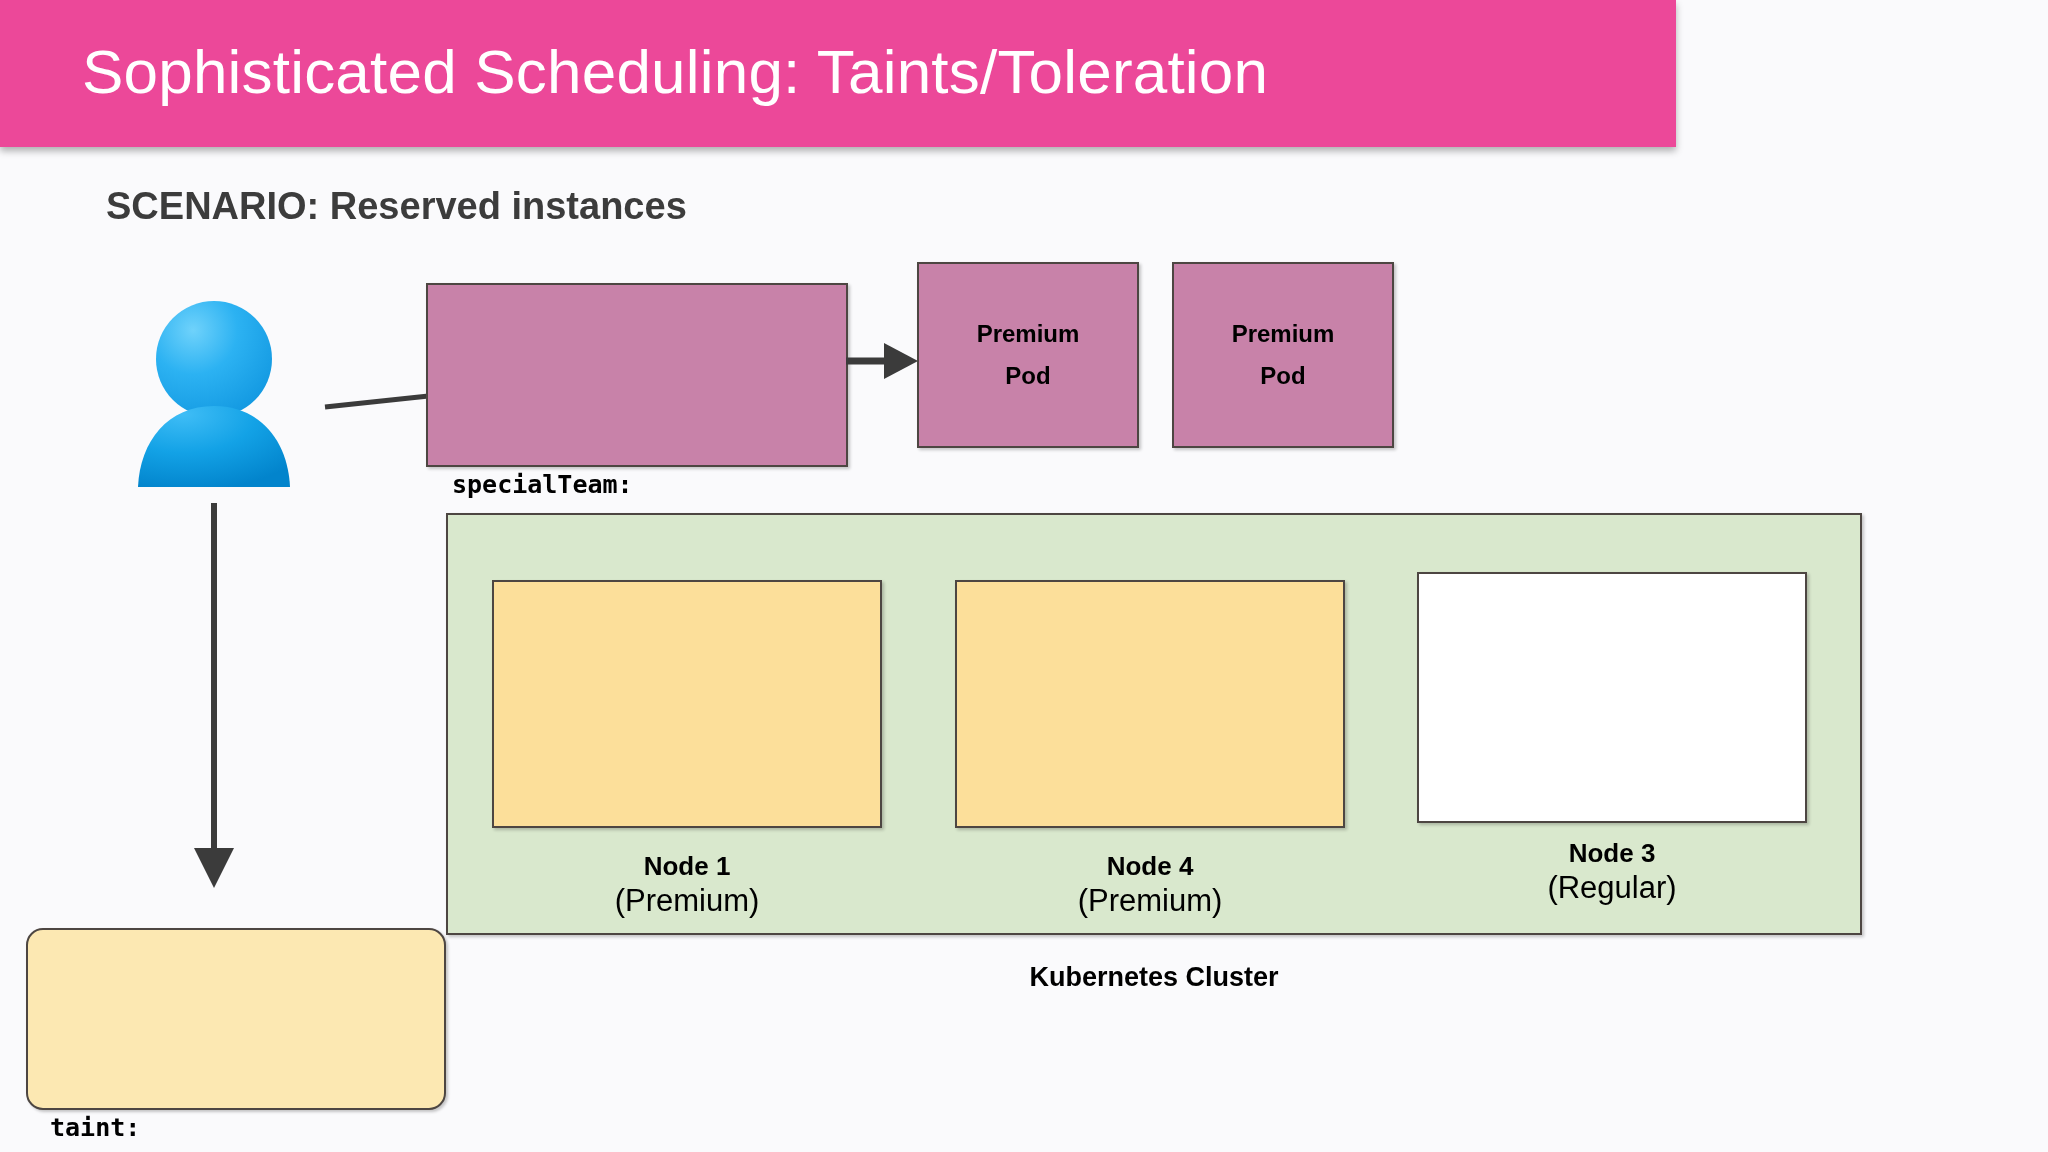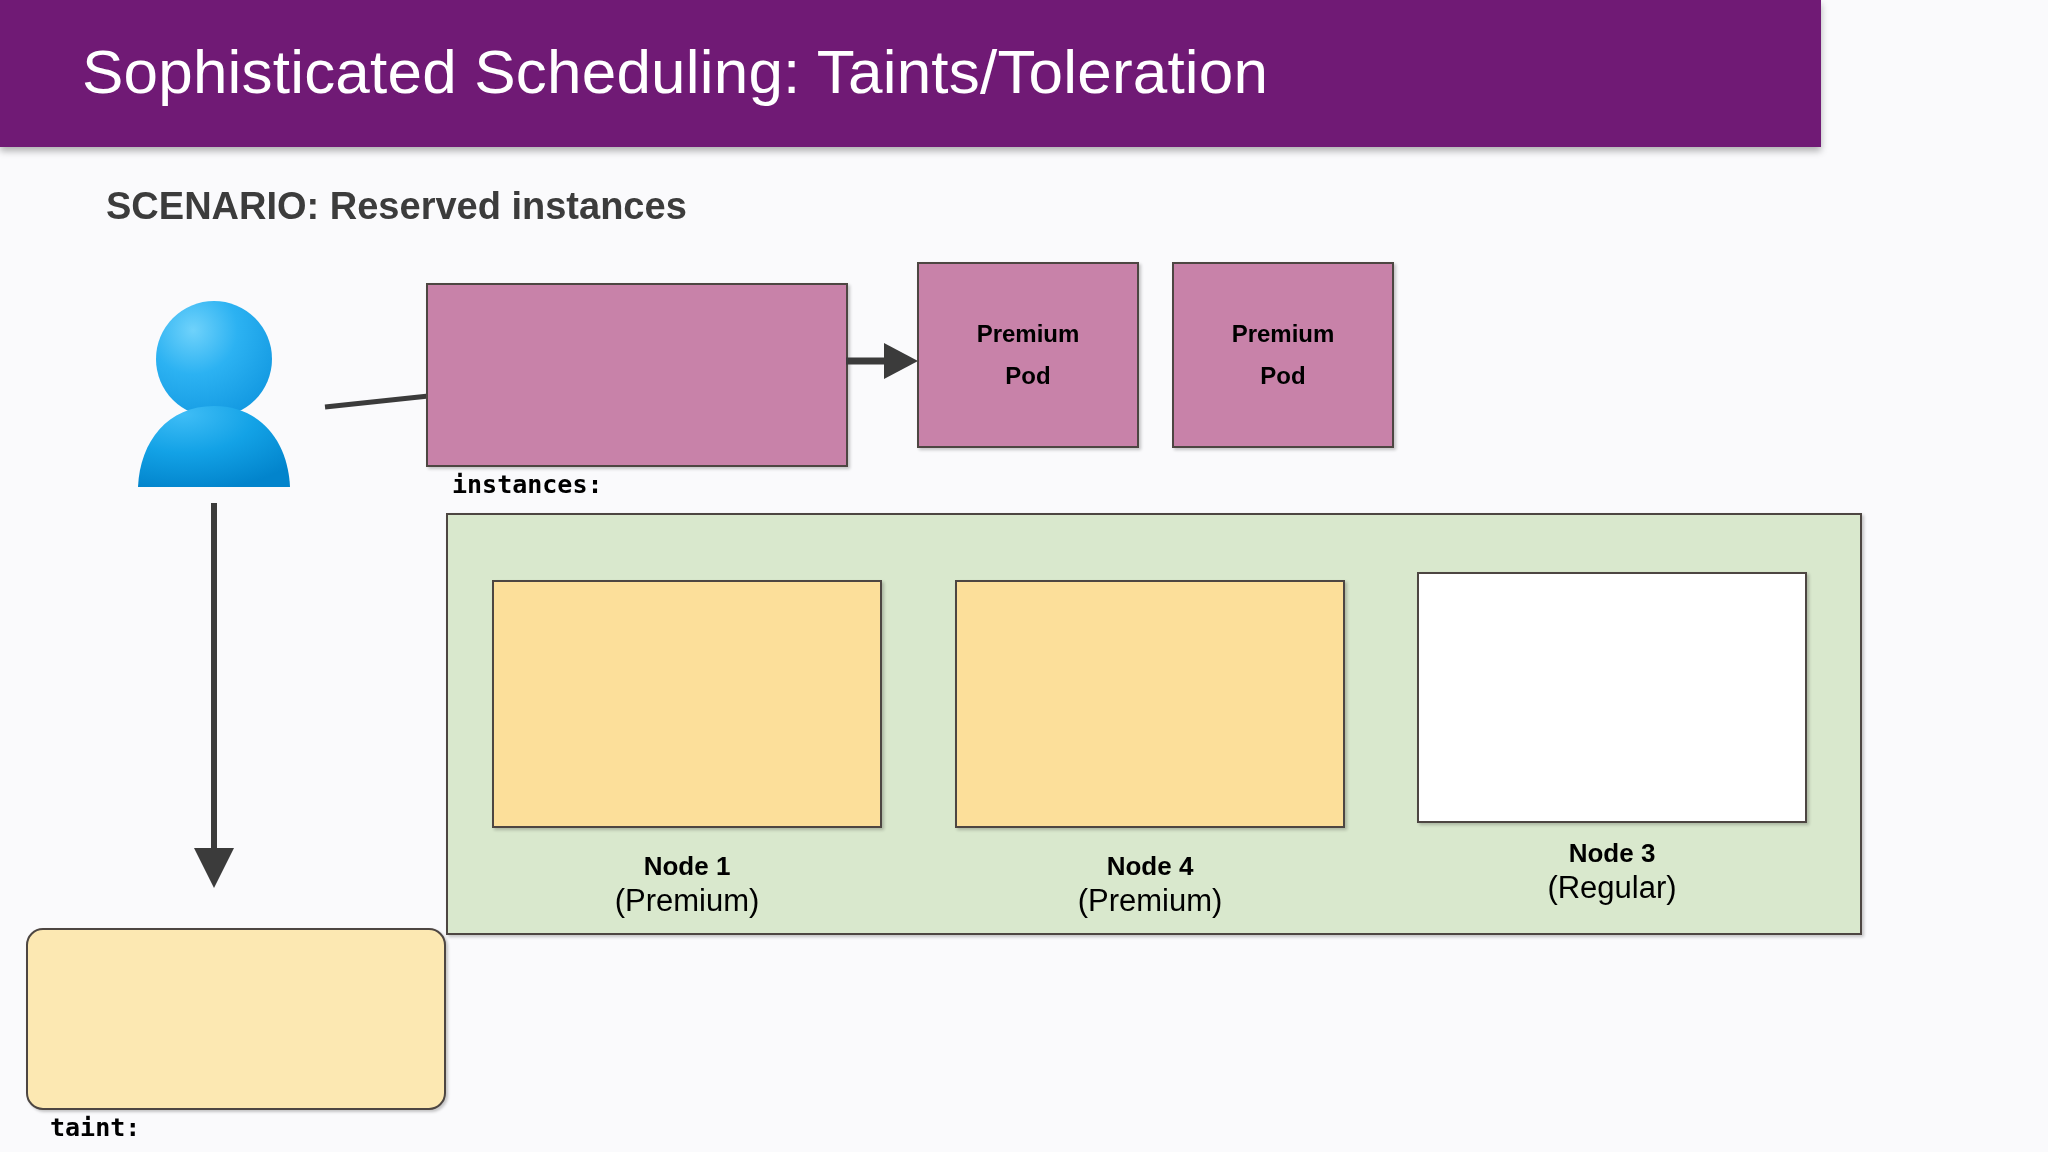--- a/index.html
+++ b/index.html
@@ -21,26 +21,25 @@
     left: 0; top: 0;
     width: 2048px;
     height: 1152px;
     background: #fafafc;
   }
 
   
   #title-bar {
     position: absolute;
     left: 0; top: 0;
-    width: 1804px;
+    width: 1676px;
     height: 147px;
-    background: #701a75;
+    background: #ec4899;
     box-shadow: 0 4px 7px rgba(0,0,0,0.30);
     z-index: 5;
-    padding-left: 17px;
   }
   #title-text {
     position: absolute;
     left: 82px;
     top: 26px;
     font-size: 62px;
     line-height: 92px;
     color: #ffffff;
     font-weight: 400;
     letter-spacing: 0.2px;
@@ -211,21 +210,21 @@
       <path d="M78 108 C 32 108 4 143 2 189 L 154 189 C 152 143 124 108 78 108 Z" fill="url(#bodyGrad)"></path>
     </svg>
   </div>
 
   <svg class="connector" style="left:320px; top:375px; width:120px; height:50px;" viewBox="0 0 120 50">
     <line x1="5" y1="32" x2="118" y2="20" stroke="#3b3b3b" stroke-width="5"></line>
   </svg>
 
   <div id="toleration-box" class="box code-box">
     <div class="code-box-inner">
-      <span class="code-line code-key">instances:</span>
+      <span class="code-line code-key">specialTeam:</span>
       <span class="code-line code-indent">key: “user”</span>
       <span class="code-line code-indent">value: specialTeam</span>
       <span class="code-line code-indent">effect: NoSchedule</span>
     </div>
   </div>
 
   <svg class="connector" style="left:846px; top:335px; width:76px; height:52px;" viewBox="0 0 76 52">
     <line x1="0" y1="26" x2="44" y2="26" stroke="#3b3b3b" stroke-width="7"></line>
     <polygon points="38,8 72,26 38,44" fill="#3b3b3b"></polygon>
   </svg>
@@ -249,20 +248,21 @@
   </div>
   <div id="node-2-label" class="node-label">
     <span class="node-name">Node 4</span>
     <span class="node-sub">(Premium)</span>
   </div>
   <div id="node-3-label" class="node-label">
     <span class="node-name">Node 3</span>
     <span class="node-sub">(Regular)</span>
   </div>
 
+  <div id="cluster-caption">Kubernetes Cluster</div>
 
   <svg class="connector" style="left:185px; top:500px; width:60px; height:390px;" viewBox="0 0 60 390">
     <line x1="29" y1="3" x2="29" y2="355" stroke="#3b3b3b" stroke-width="6"></line>
     <polygon points="9,348 49,348 29,388" fill="#3b3b3b"></polygon>
   </svg>
 
   <div id="taint-box" class="box code-box">
     <div class="code-box-inner">
       <span class="code-line code-key">taint:</span>
       

